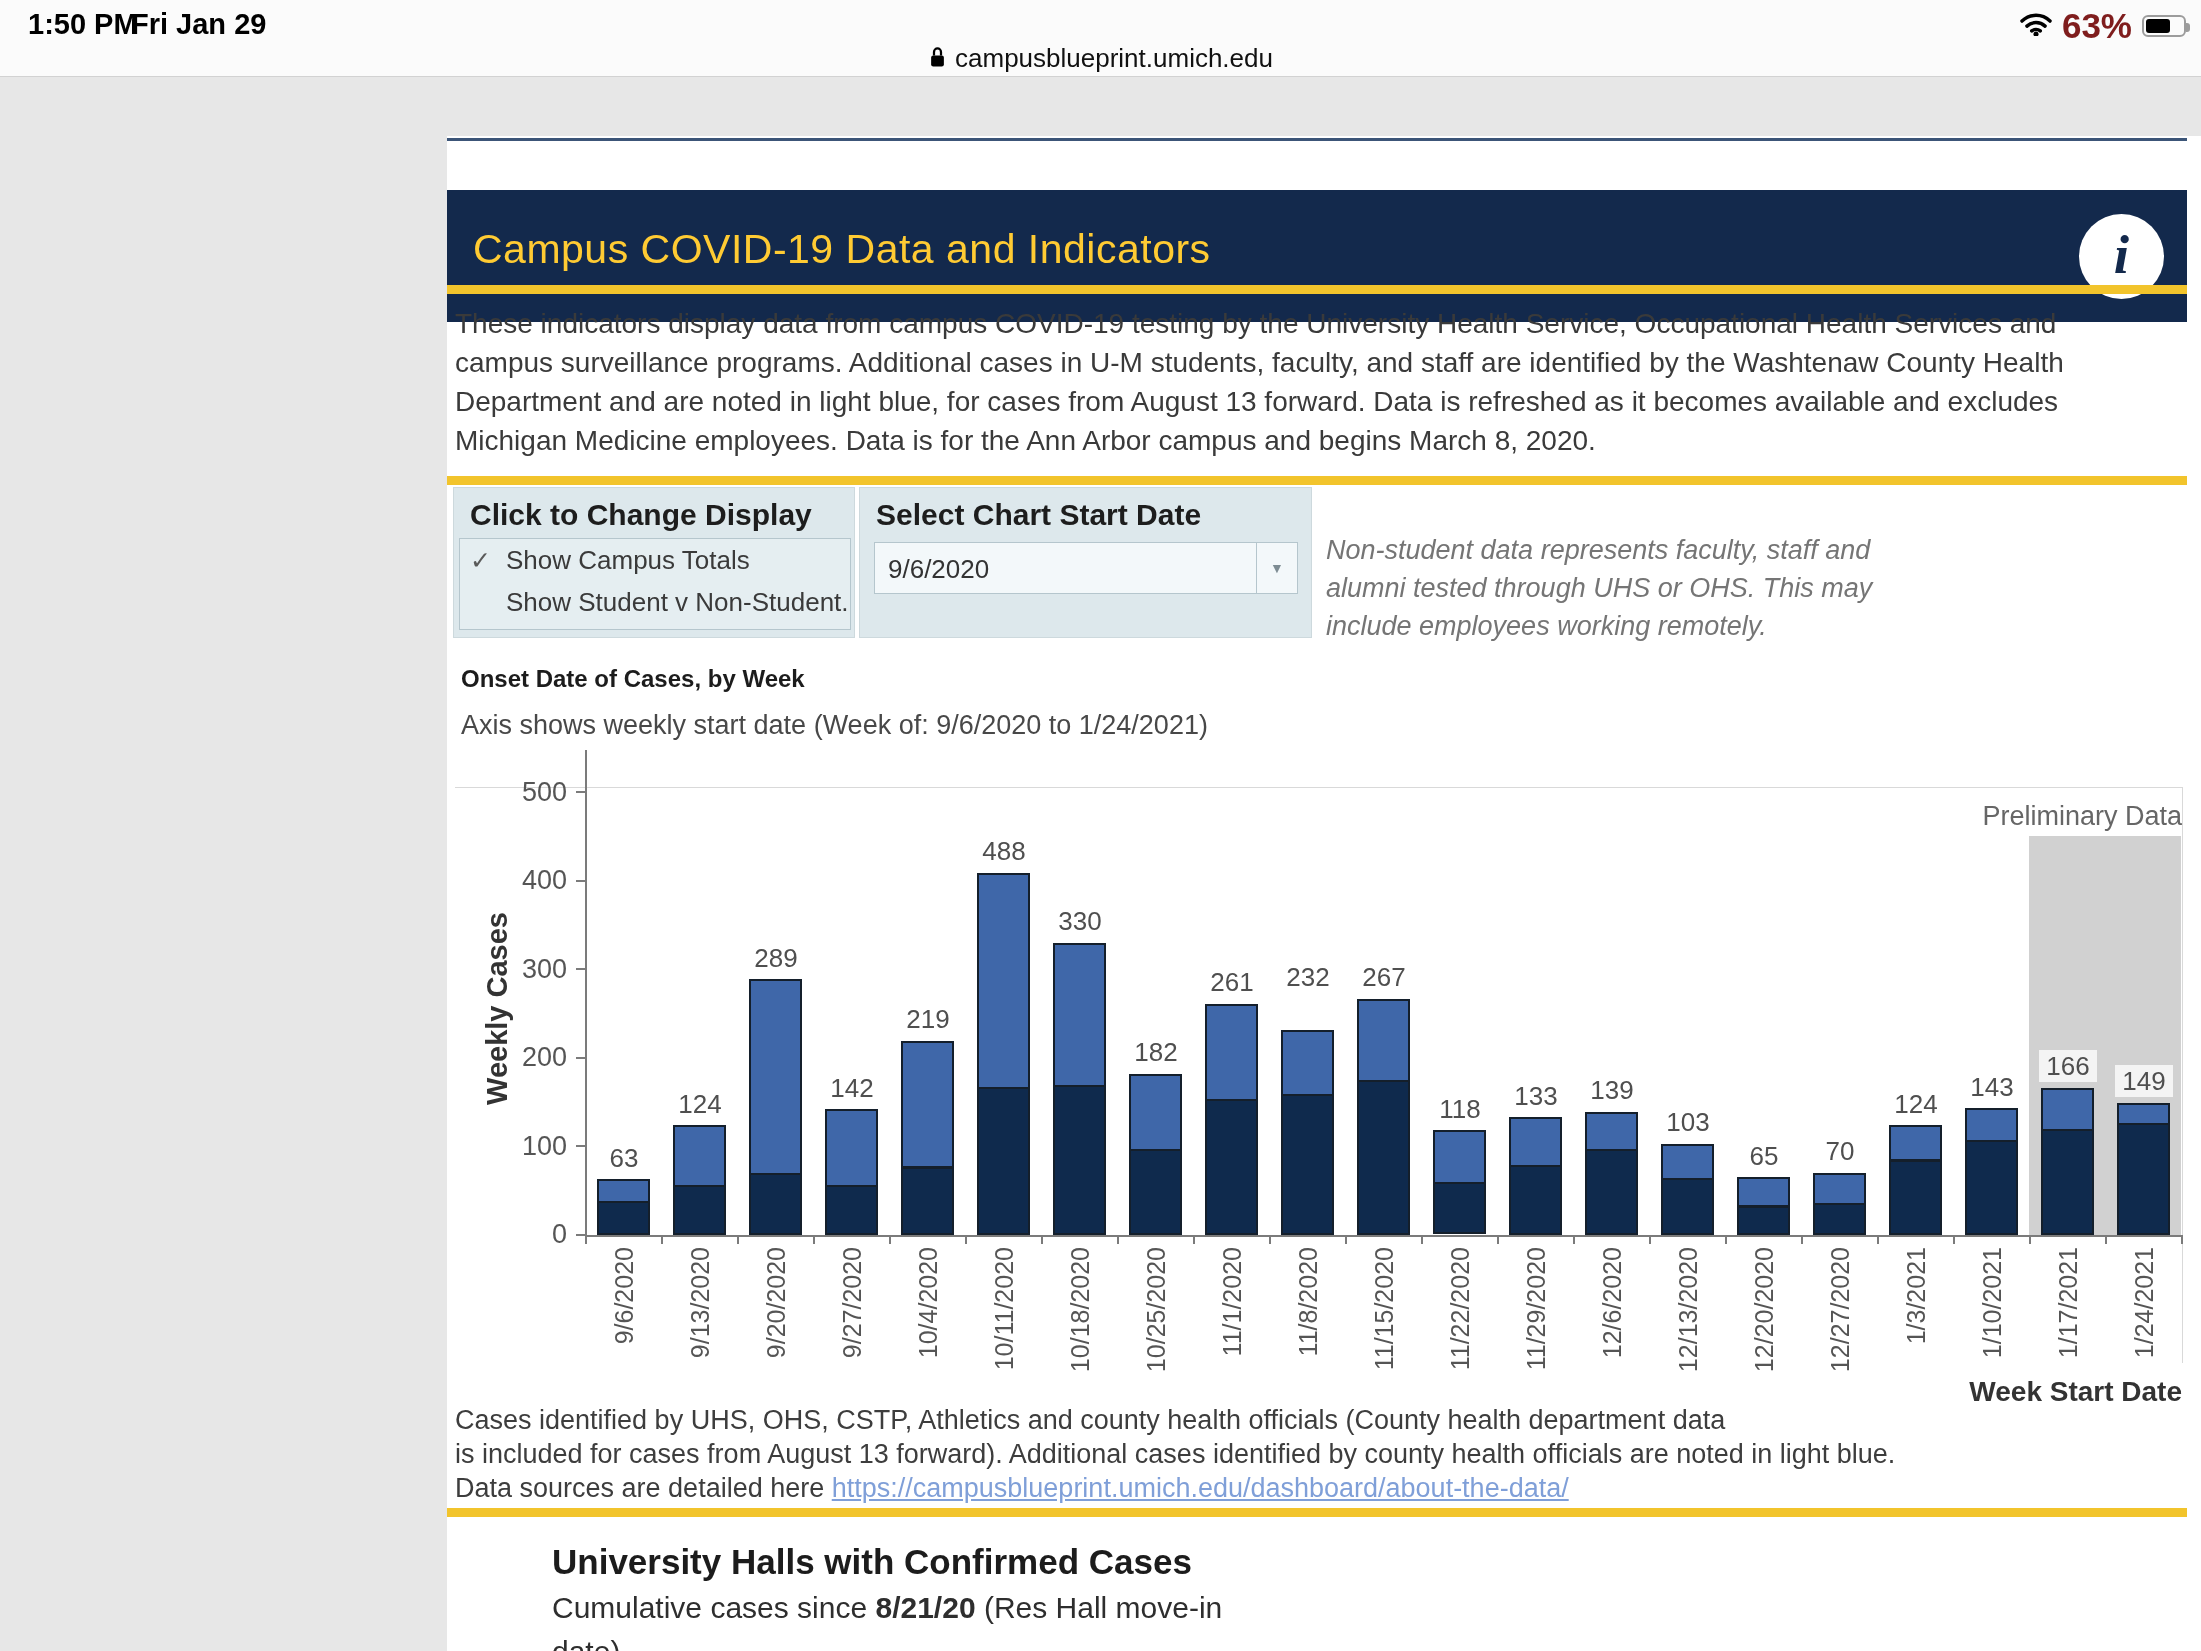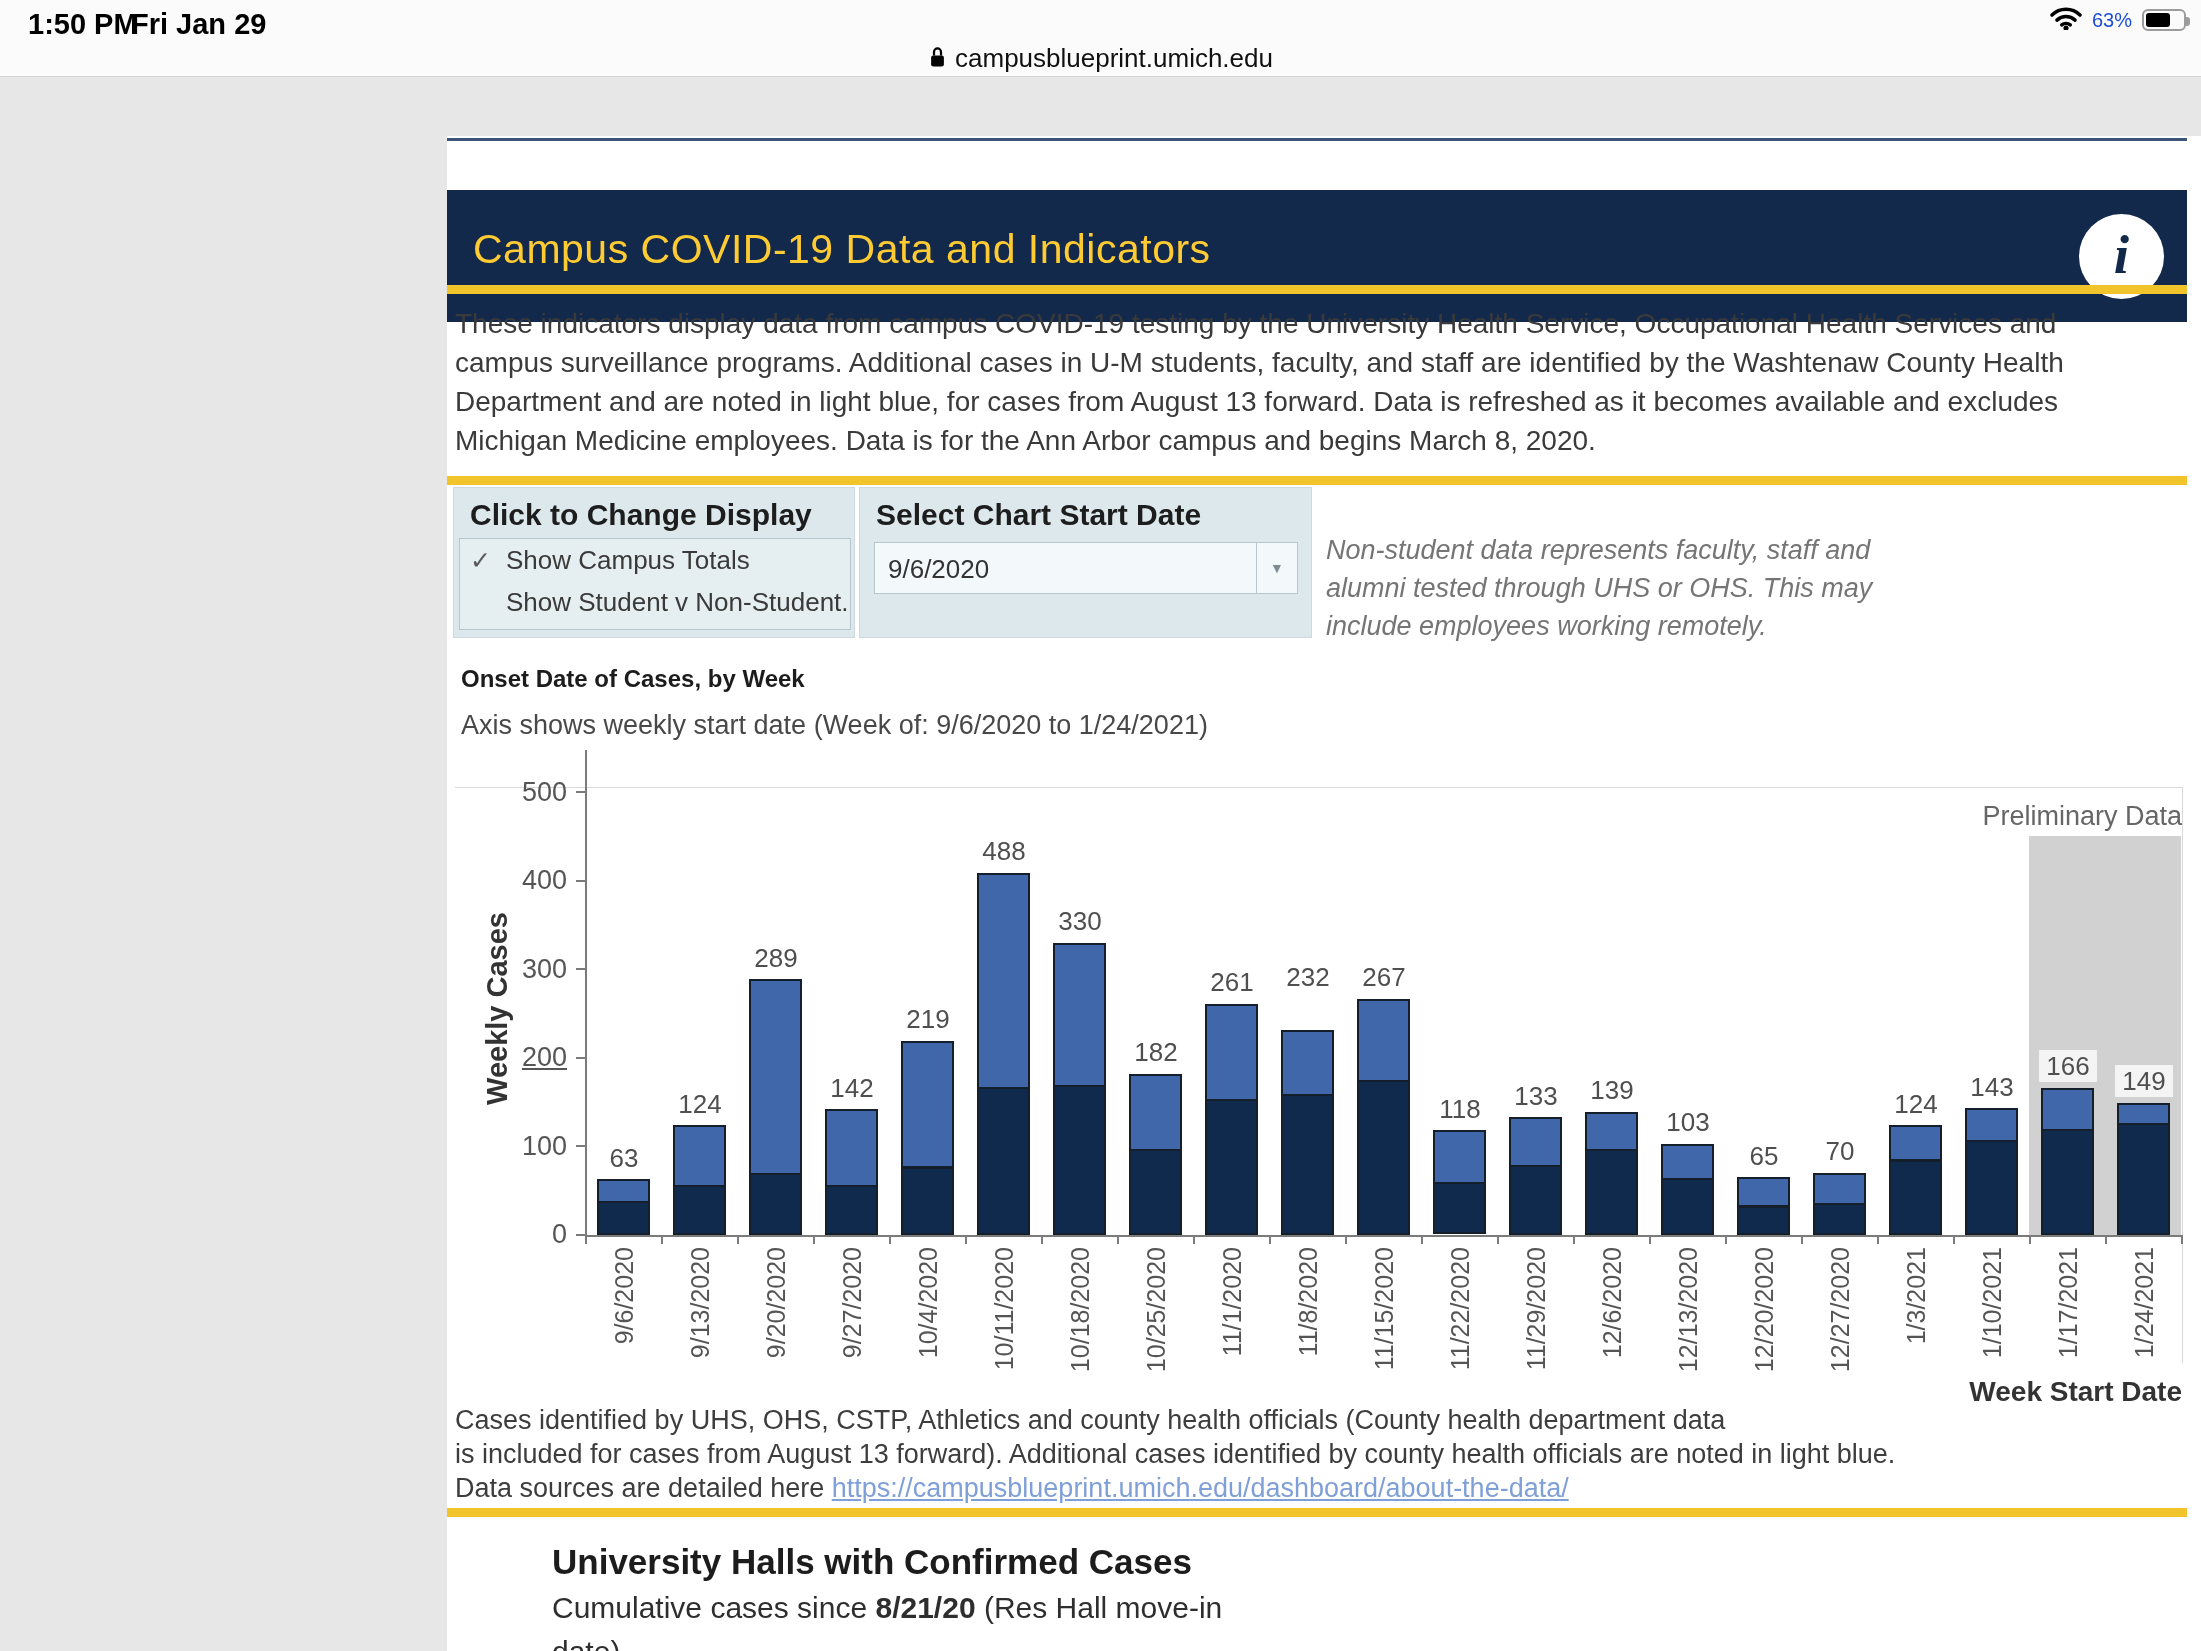--- a/index.html
+++ b/index.html
@@ -5,21 +5,21 @@
   * { margin:0; padding:0; box-sizing:border-box; }
   html,body { width:2202px; height:1651px; overflow:hidden; }
   body { font-family:"Liberation Sans", sans-serif; background:#e7e7e7; position:relative; }
 
   
   .topbar { position:absolute; left:0; top:0; width:2202px; height:77px; background:#fbfbfb; border-bottom:1px solid #d2d2d2; z-index:30; }
   .statusrow { position:absolute; left:0; top:0; width:2202px; height:44px; }
   .status-time { position:absolute; left:28px; top:8px; font-size:29px; font-weight:700; color:#000; }
   .status-date { position:absolute; left:131px; top:8px; font-size:29px; font-weight:600; color:#000; }
   .status-right { position:absolute; right:16px; top:6px; display:flex; align-items:center; gap:10px; }
-  .battery-pct { font-size:20px; font-weight:400; color:#1d4ed8; }
+  .battery-pct { font-size:35px; font-weight:700; color:#7f1d1d; }
   .battery { position:relative; width:44px; height:22px; border:2px solid #9c9c9c; border-radius:6px; }
   .battery-fill { position:absolute; left:2px; top:2px; bottom:2px; width:24px; background:#000; border-radius:3px; }
   .battery-nub { position:absolute; right:-6px; top:6px; width:4px; height:9px; background:#9c9c9c; border-radius:0 3px 3px 0; }
   .urlrow { position:absolute; left:0; top:40px; width:2202px; height:37px; display:flex; align-items:center; justify-content:center; gap:9px; }
   .url-text { font-size:26px; color:#111; }
 
   
   .card { position:absolute; left:447px; top:136px; width:1754px; height:1516px; background:#ffffff; }
   .dash-topline { position:absolute; left:0; top:2px; width:1740px; height:3px; background:#3c5578; }
 
@@ -178,21 +178,21 @@
   <div class="y-axis-line"></div>
   <div class="x-axis-line"></div>
   <div class="x-title">Week Start Date</div>
 
   <div id="chart-layer">
       <div class="ytick-mark" style="left: 129px; top: 1098px;"></div>
       <div class="ytick-label" style="left: 51px; top: 1083px;">0</div>
       <div class="ytick-mark" style="left: 129px; top: 1009px;"></div>
       <div class="ytick-label" style="left: 51px; top: 995px;">100</div>
       <div class="ytick-mark" style="left: 129px; top: 921px;"></div>
-      <div class="ytick-label" style="left: 51px; top: 906px; text-decoration: underline;">200</div>
+      <div class="ytick-label" style="left: 51px; top: 906px;">200</div>
       <div class="ytick-mark" style="left: 129px; top: 832px;"></div>
       <div class="ytick-label" style="left: 51px; top: 818px;">300</div>
       <div class="ytick-mark" style="left: 129px; top: 744px;"></div>
       <div class="ytick-label" style="left: 51px; top: 729px;">400</div>
       <div class="ytick-mark" style="left: 129px; top: 655px;"></div>
       <div class="ytick-label" style="left: 51px; top: 641px;">500</div>
       <div class="bar" style="left: 150px; top: 1043px; width: 53px; height: 56px;">
         <div class="bar-seg" style="top: 0px; height: 24px; background: rgb(63, 103, 169);"></div>
         <div class="bar-seg" style="bottom: 0px; height: 34px; background: rgb(15, 42, 77);"></div>
       </div>

